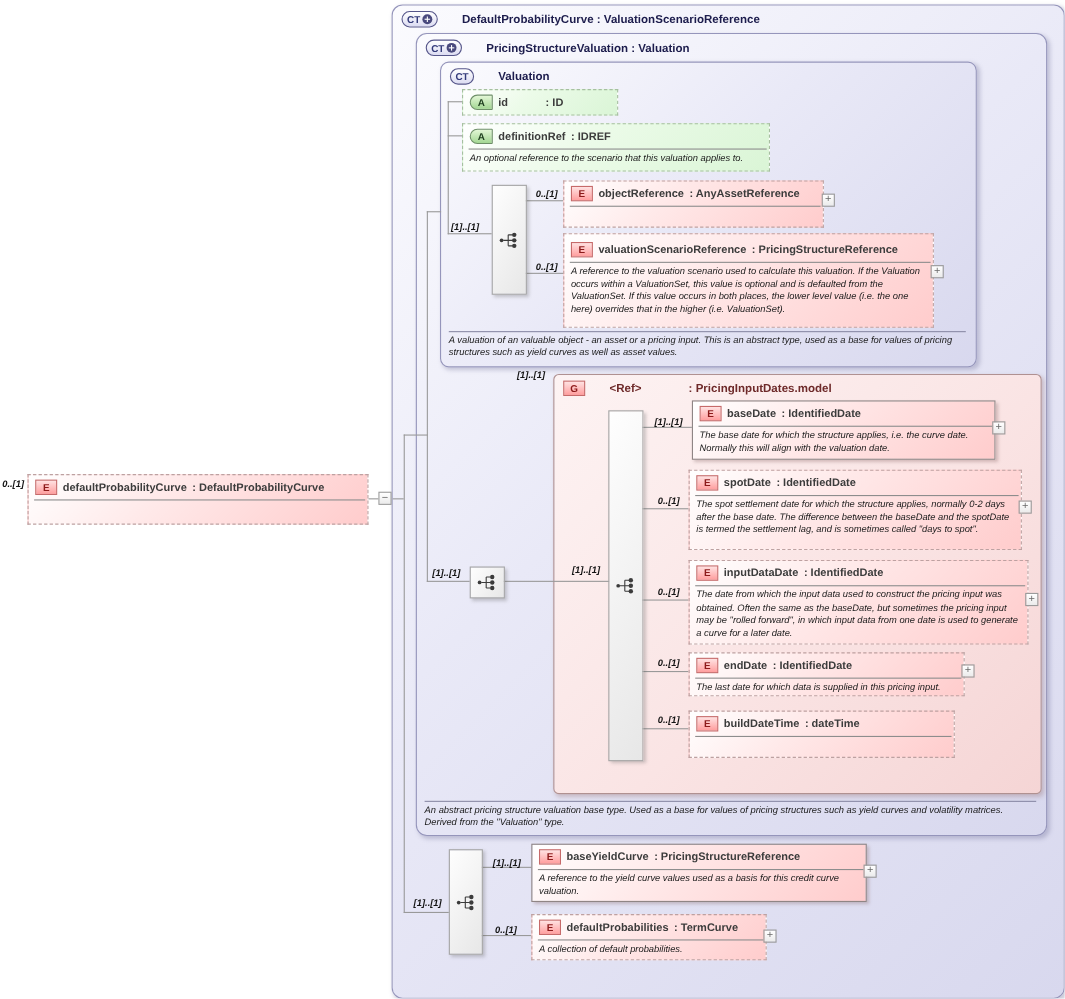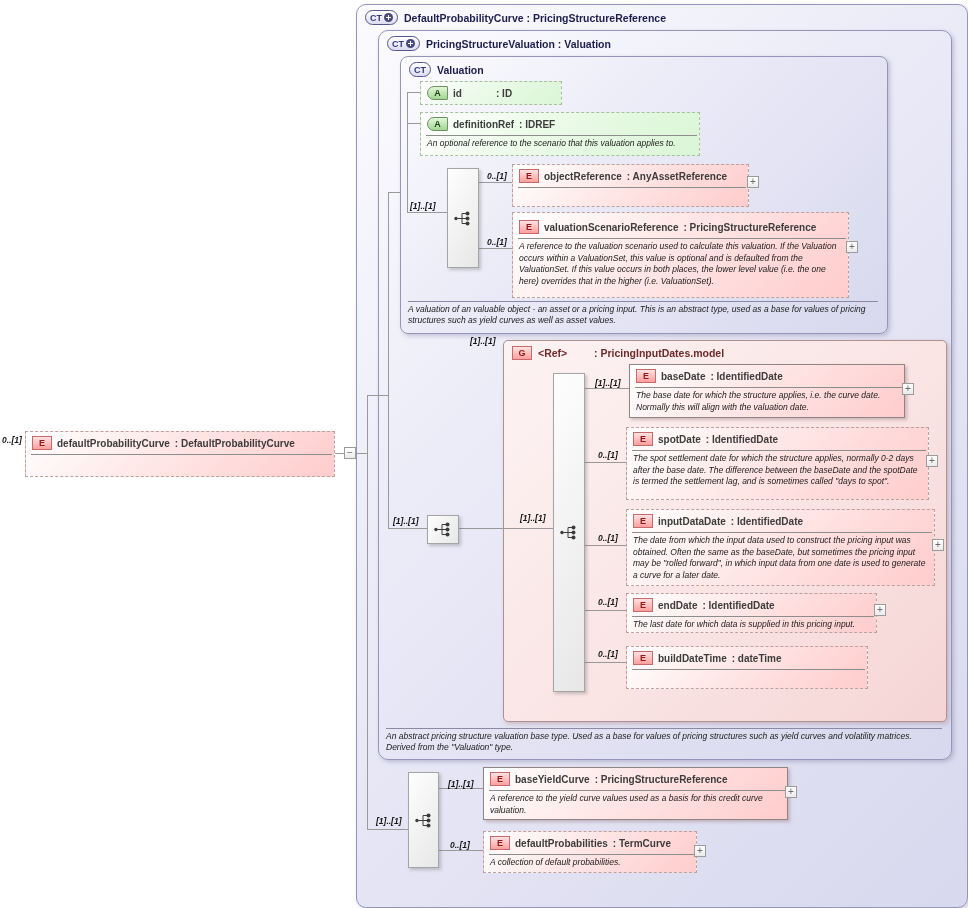--- a/index.html
+++ b/index.html
@@ -6,21 +6,21 @@
   #stage { position:relative; width:968px; height:908px; background:#ffffff;
            font-family:"Liberation Sans", sans-serif; overflow:hidden; }
 
   
   .ctbox { position:absolute; border:1px solid #9595bb; border-radius:10px;
            background:linear-gradient(135deg,#fbfbfe 0%,#e9e9f7 45%,#d8d8ee 100%);
            box-shadow:2px 2px 4px rgba(110,110,150,.35); }
   .gbox  { position:absolute; border:1px solid #b09191; border-radius:5px;
            background:linear-gradient(135deg,#fdf3f3 0%,#fae4e4 55%,#f5d5d5 100%);
            box-shadow:2px 2px 4px rgba(150,110,110,.35); z-index:4; }
-  .hdr { display:flex; align-items:center; gap:6px; padding:5px 8px;
+  .hdr { display:flex; align-items:center; gap:22px; padding:5px 8px;
          font-size:10.5px; font-weight:bold; color:#1d1d4d; white-space:nowrap; }
   .ghdr { color:#6e2a2a; }
 
   
   .badge-ct { display:inline-flex; align-items:center; gap:2px; height:13px; padding:0 4px;
               background:linear-gradient(#ffffff,#dcdcf2); border:1px solid #56568a;
               border-radius:8px; font-size:9px; font-weight:bold; color:#333a7a; flex:0 0 auto; }
   .plusc { position:relative; width:9px; height:9px; border-radius:50%; background:#49497d; }
   .plusc::before { content:""; position:absolute; left:2px; top:4px; width:5px; height:1px; background:#fff; }
   .plusc::after  { content:""; position:absolute; left:4px; top:2px; width:1px; height:5px; background:#fff; }
@@ -74,21 +74,21 @@
 <body>
 
 <div id="stage">
 
   <div class="ctbox" style="left:356px;top:4px;width:610px;height:902px;z-index:1">
     <div class="hdr">
       <span class="badge-ct">
           <span>CT</span>
           <span class="plusc"></span>
         </span>
-      <span>DefaultProbabilityCurve : PricingStructureReference</span>
+      <span>DefaultProbabilityCurve : ValuationScenarioReference</span>
     </div>
   </div>
 
   <div class="ctbox" style="left:378px;top:30px;width:572px;height:728px;z-index:2">
     <div class="hdr">
       <span class="badge-ct">
           <span>CT</span>
           <span class="plusc"></span>
         </span>
       <span>PricingStructureValuation : Valuation</span>

